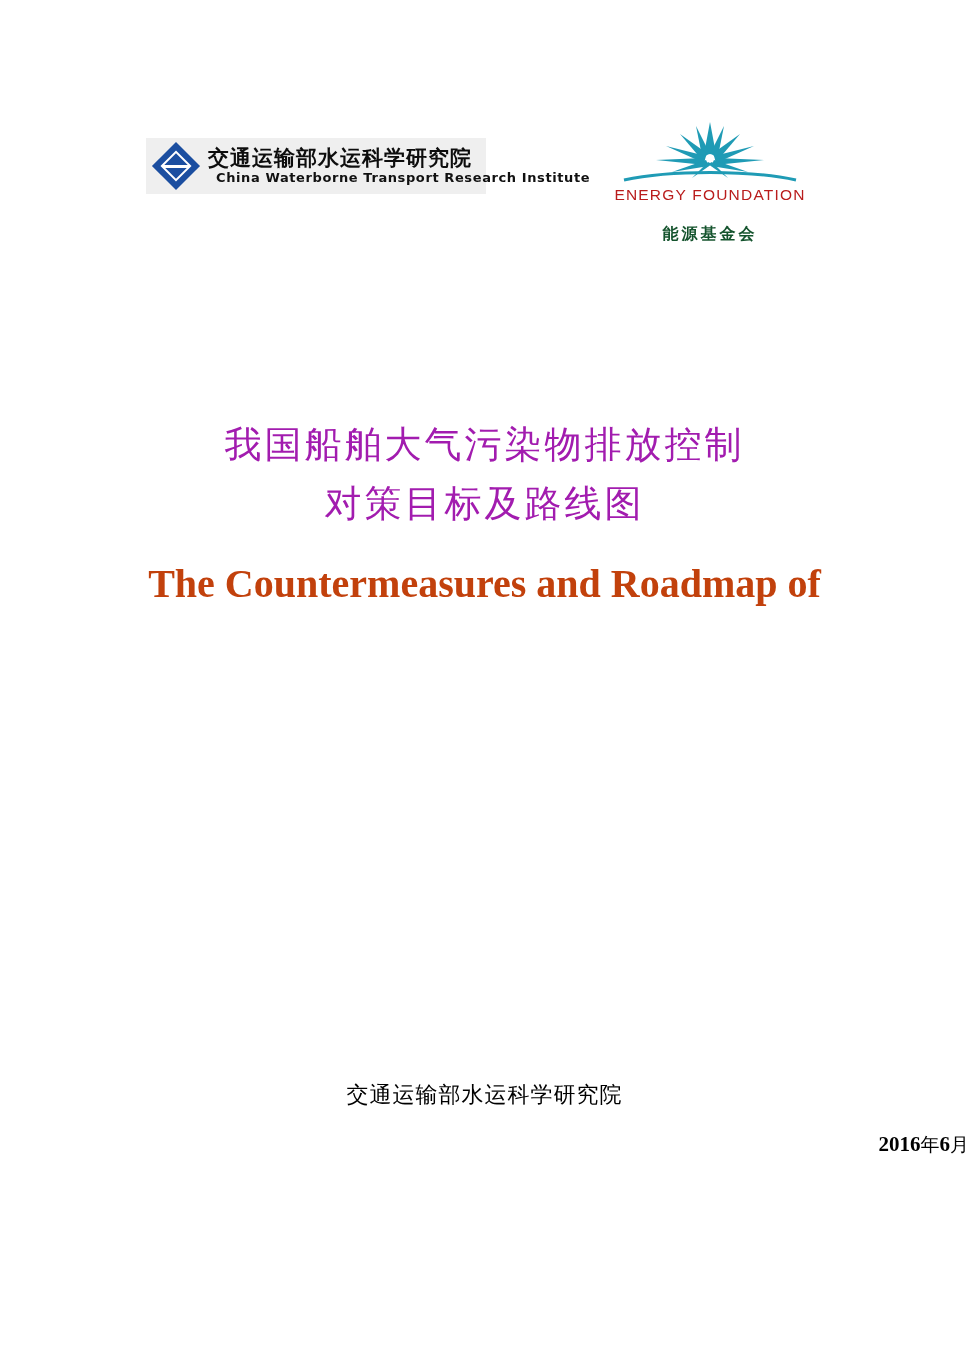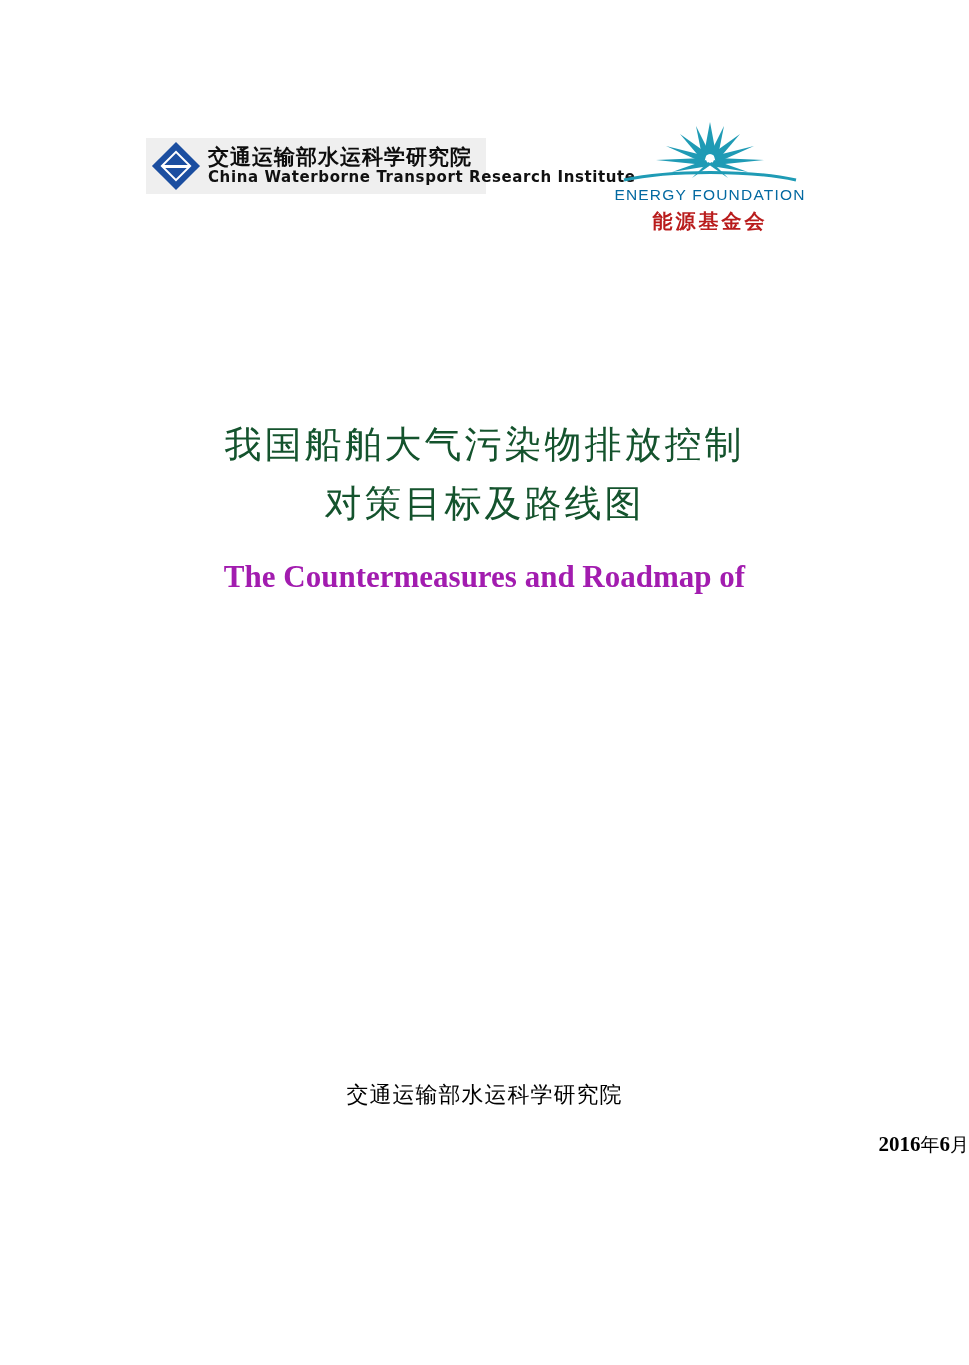--- a/index.html
+++ b/index.html
@@ -94,25 +94,26 @@
     font-family: "DejaVu Sans", sans-serif;
     font-weight: bold;
     font-size: 21px;
     letter-spacing: 1px;
     color: #0d0d0d;
     white-space: nowrap;
   }
   .cwtri-en {
     font-family: "DejaVu Sans", sans-serif;
     font-weight: bold;
-    font-size: 15px;
+    font-size: 13px;
     letter-spacing: 0.6px;
     color: #111111;
     white-space: nowrap;
     margin-top: 2px;
+    margin-left: 8px;
   }
 
   
   .ef-logo {
     position: absolute;
     left: 610px;
     top: 0px;
     width: 200px;
     height: 120px;
     text-align: center;
@@ -121,55 +122,55 @@
     position: relative;
     width: 200px;
     height: 68px;
     margin: 0 auto;
   }
   .ef-burst svg { display: block; }
   .ef-name {
     font-family: "Liberation Sans", sans-serif;
     font-size: 15.5px;
     letter-spacing: 1.2px;
-    color: #0369a1;
+    color: #b91c1c;
     margin-top: -2px;
   }
   .ef-cn {
     font-family: "DejaVu Sans", sans-serif;
-    font-size: 20px;
+    font-size: 16px;
     font-weight: bold;
     letter-spacing: 3px;
-    color: #b91c1c;
-    margin-top: 4px;
+    color: #14532d;
+    margin-top: 20px;
   }
 
   
   .title-block {
     position: absolute;
     top: 415px;
     left: 0;
     width: 100%;
     text-align: center;
   }
   .title-cn {
     font-family: "DejaVu Serif", serif;
     font-size: 37px;
     letter-spacing: 3px;
     line-height: 1.6;
-    color: #14532d;
+    color: #a21caf;
     font-weight: 500;
   }
   .title-en {
     font-family: "Liberation Serif", serif;
     font-weight: bold;
-    font-size: 31px;
+    font-size: 40px;
     line-height: 1.65;
     margin-top: 18px;
-    color: #a21caf;
+    color: #c2410c;
   }
 
   
   .footer-block {
     position: absolute;
     top: 1080px;
     left: 0;
     width: 100%;
     text-align: center;
   }

